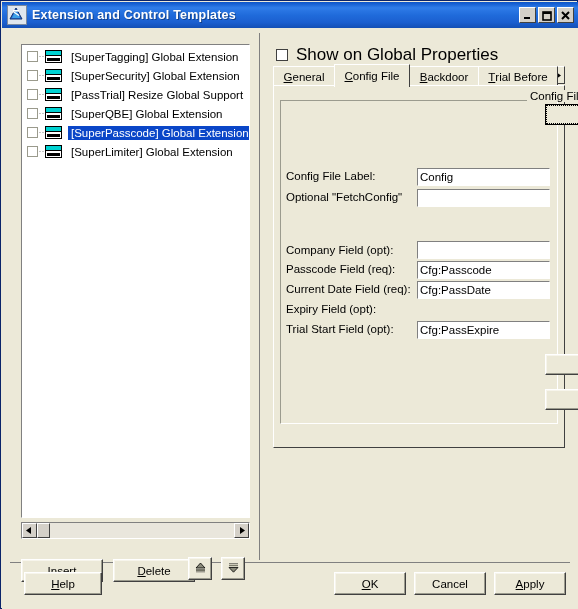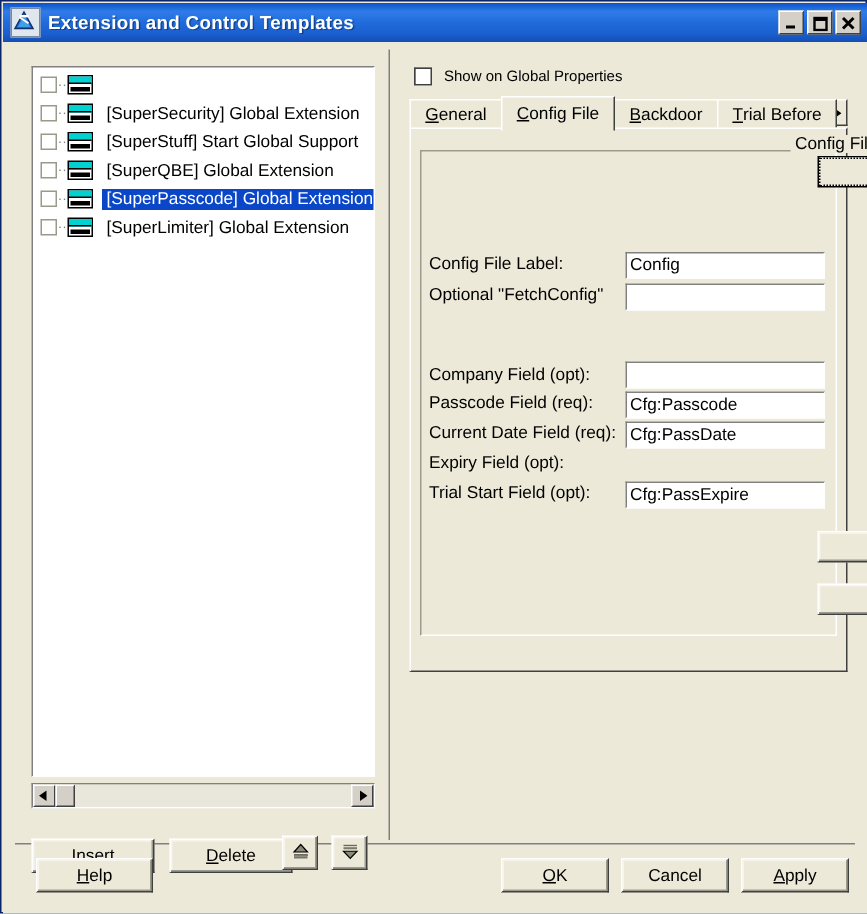--- a/index.html
+++ b/index.html
@@ -242,21 +242,21 @@
     border-left: 1px solid #808080;
     border-right: 1px solid #ffffff;
     border-bottom: 1px solid #ffffff;
     outline: 1px solid #404040;
     outline-offset: -1px;
     box-sizing: border-box;
     flex: 0 0 auto;
   }
   #global-check .cb-label {
     margin-left: 8px;
-    font-size: 10px;
+    font-size: 17px;
   }
 
   
   #tabstrip {
     position: absolute;
     left: 13px; top: 36px;
     width: 292px; height: 22px;
   }
   .tab {
     position: absolute;
@@ -424,38 +424,39 @@
 
     <div id="listbox">
       <div id="list-inner">
           <div class="list-row">
             <span class="row-check"></span>
             <span class="row-dots">··</span>
             <span class="row-icon">
               <span class="ico-top"></span>
               <span class="ico-bar"></span>
             </span>
+            <span class="row-label">[SuperTagging] Global Extension</span>
           </div>
           <div class="list-row">
             <span class="row-check"></span>
             <span class="row-dots">··</span>
             <span class="row-icon">
               <span class="ico-top"></span>
               <span class="ico-bar"></span>
             </span>
             <span class="row-label">[SuperSecurity] Global Extension</span>
           </div>
           <div class="list-row">
             <span class="row-check"></span>
             <span class="row-dots">··</span>
             <span class="row-icon">
               <span class="ico-top"></span>
               <span class="ico-bar"></span>
             </span>
-            <span class="row-label">[SuperStuff] Start Global Support</span>
+            <span class="row-label">[PassTrial] Resize Global Support</span>
           </div>
           <div class="list-row">
             <span class="row-check"></span>
             <span class="row-dots">··</span>
             <span class="row-icon">
               <span class="ico-top"></span>
               <span class="ico-bar"></span>
             </span>
             <span class="row-label">[SuperQBE] Global Extension</span>
           </div>

